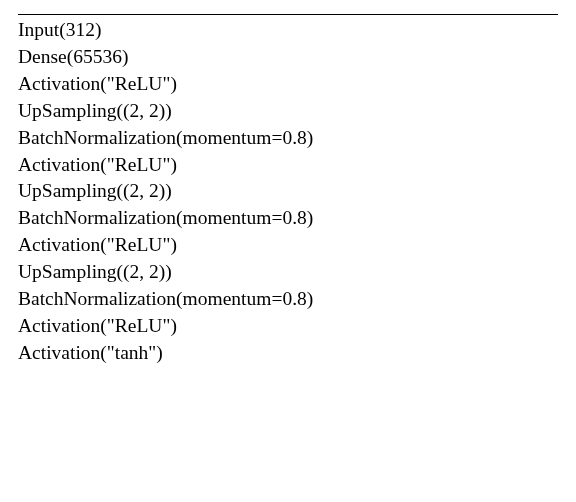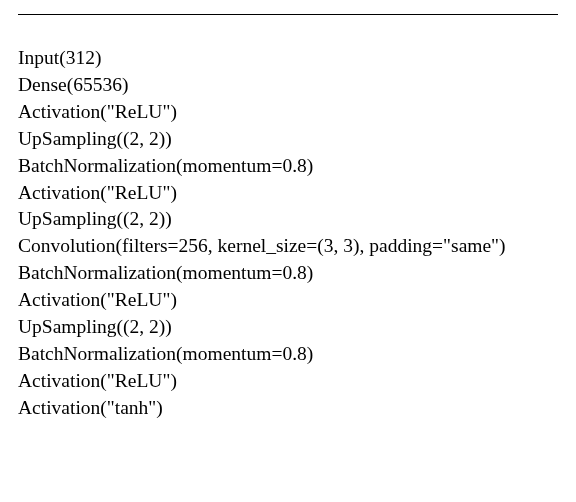--- a/index.html
+++ b/index.html
@@ -16,40 +16,38 @@
     line-height: 1.38;
     color: #000;
   }
   .rule {
     border: 0;
     border-top: 1.5px solid #000;
     margin: 0;
   }
   .layers {
     padding: 2px 0 2px 0;
-    margin-top: 28px;
   }
   .layer {
     white-space: nowrap;
   }
 </style>
 </head>
 <body>
 
 <div class="wrap">
   <hr class="rule">
   <div class="layers">
     <div class="layer">Input(312)</div>
     <div class="layer">Dense(65536)</div>
     <div class="layer">Activation("ReLU")</div>
     <div class="layer">UpSampling((2, 2))</div>
     <div class="layer">BatchNormalization(momentum=0.8)</div>
     <div class="layer">Activation("ReLU")</div>
     <div class="layer">UpSampling((2, 2))</div>
-    <div class="layer">Convolution(filters=256, kernel_size=(3, 3), padding="same")</div>
     <div class="layer">BatchNormalization(momentum=0.8)</div>
     <div class="layer">Activation("ReLU")</div>
     <div class="layer">UpSampling((2, 2))</div>
     <div class="layer">BatchNormalization(momentum=0.8)</div>
     <div class="layer">Activation("ReLU")</div>
     <div class="layer">Activation("tanh")</div>
   </div>
 
 </div>
 

